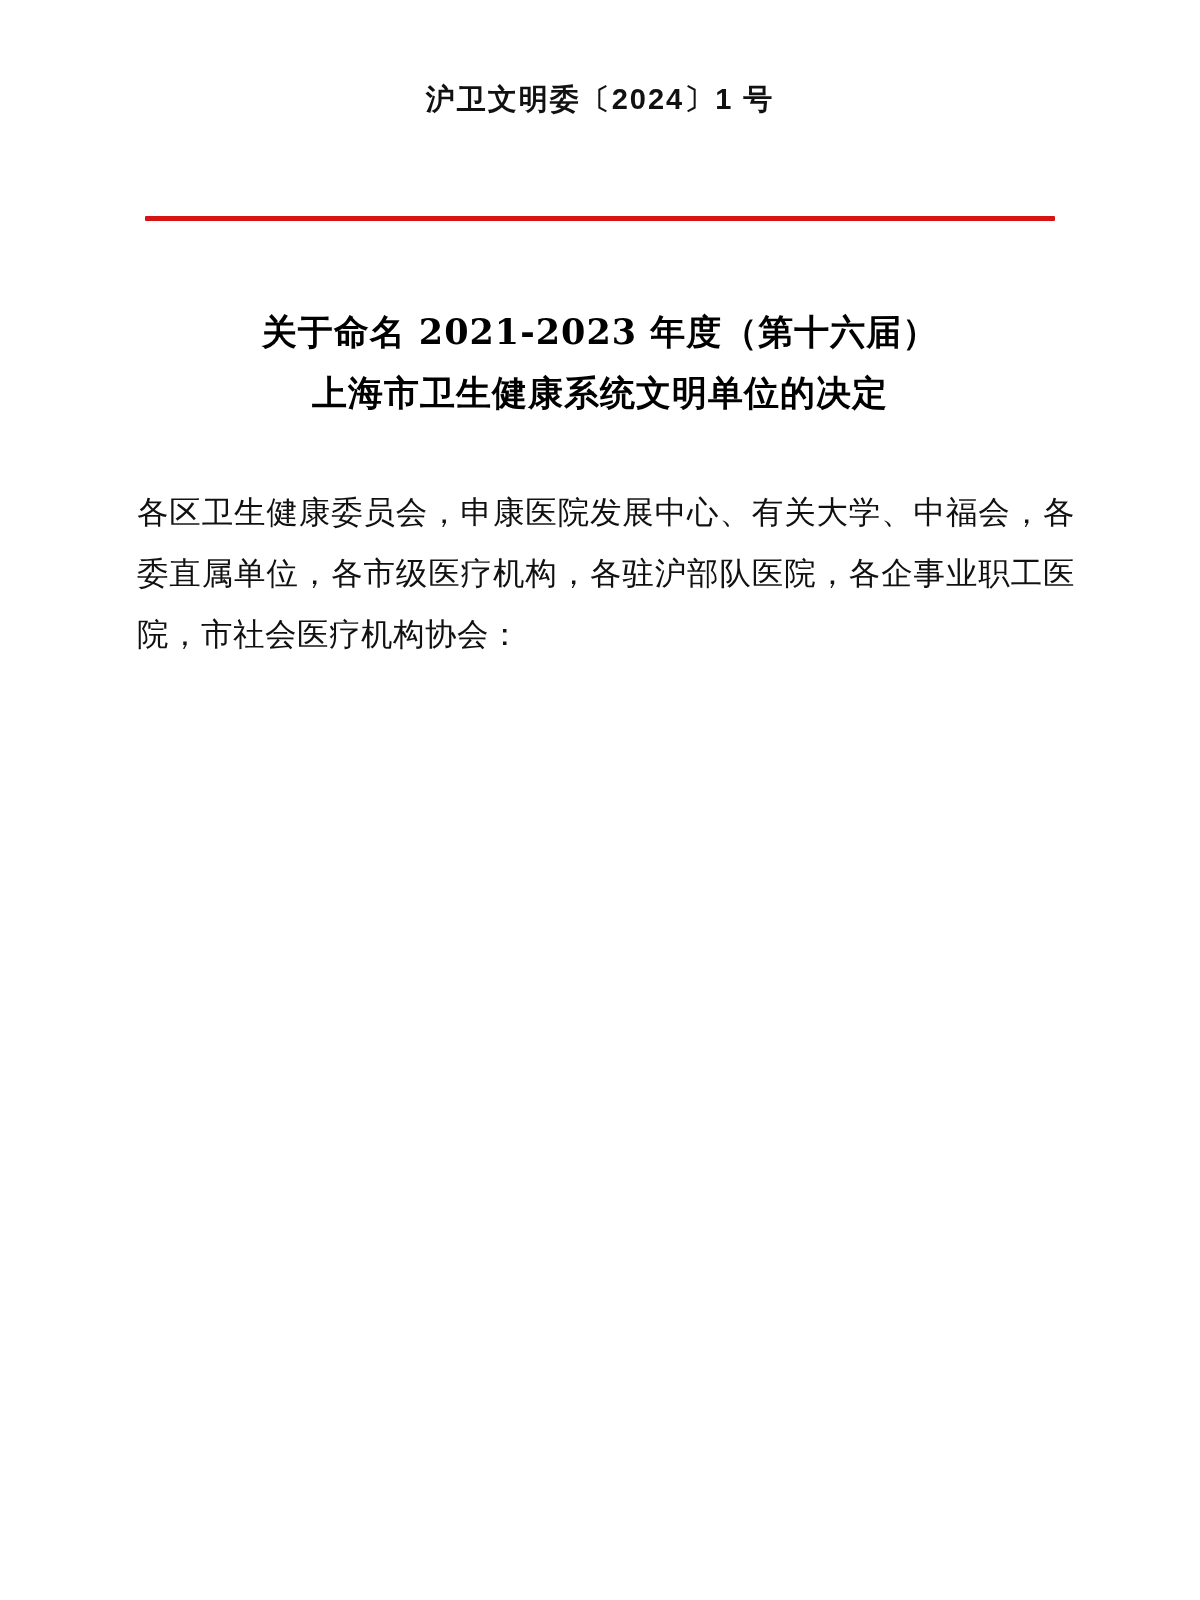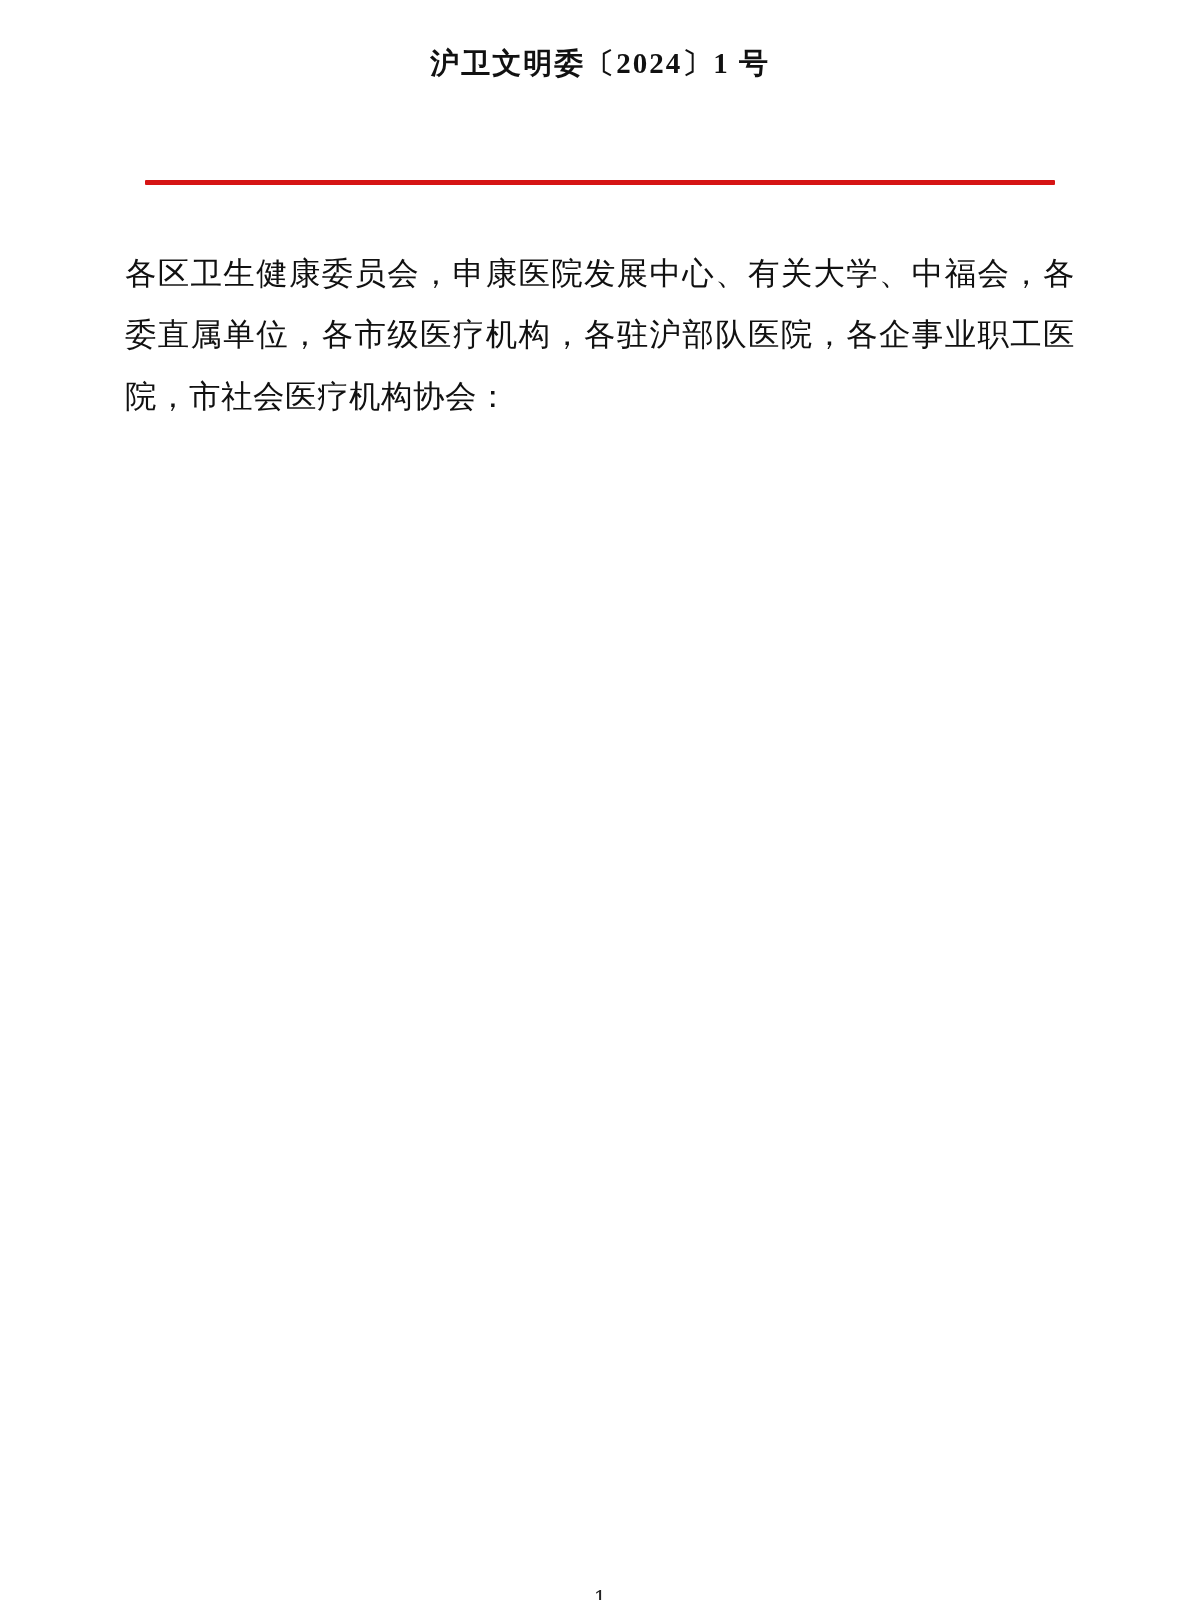--- a/index.html
+++ b/index.html
@@ -36,26 +36,26 @@
     letter-spacing: 1px;
     line-height: 1.15;
     white-space: nowrap;
     transform: scaleY(1.18);
     transform-origin: center top;
     text-shadow: 1px 0 0 #d61414, -1px 0 0 #d61414;
   }
 
   .doc-number {
     text-align: center;
-    margin-top: 44px;
+    margin-top: 80px;
     font-size: 29px;
     font-weight: 700;
     letter-spacing: 2px;
     color: #111;
-    font-family: Liberation Serif, serif;
+    font-family: Liberation Sans, sans-serif;
   }
 
   
   .red-rule-wrap {
     margin-top: 96px;
     padding: 0 0px;
   }
   .red-rule {
     height: 5px;
     background: #d61414;
@@ -82,21 +82,21 @@
   .body-text {
     margin-top: 58px;
     font-size: 31.5px;
     line-height: 1.95;
     letter-spacing: 0.5px;
     color: #111;
     text-align: justify;
     text-justify: inter-ideograph;
   }
   .body-text p {
-    margin: 0 0 0 0;
+    margin: 0 0 0 12px;
   }
   .body-text p.indent {
     text-indent: 2em;
   }
 
   
   .page-number {
     position: absolute;
     bottom: 34px;
     left: 0;
@@ -112,20 +112,24 @@
 
 <div class="page">
 
 
   <div class="doc-number">沪卫文明委〔2024〕1 号</div>
 
   <div class="red-rule-wrap">
     <div class="red-rule"></div>
   </div>
 
+  <div class="doc-title">
+    <span class="line">关于命名 2021-2023 年度（第十六届）</span>
+    <span class="line">上海市卫生健康系统文明单位的决定</span>
+  </div>
 
   <div class="body-text">
     <p>各区卫生健康委员会，申康医院发展中心、有关大学、中福会，各委直属单位，各市级医疗机构，各驻沪部队医院，各企事业职工医院，市社会医疗机构协会：</p>
   </div>
 
   <div class="page-number">1</div>
 
 </div>
 
 </body></html>

